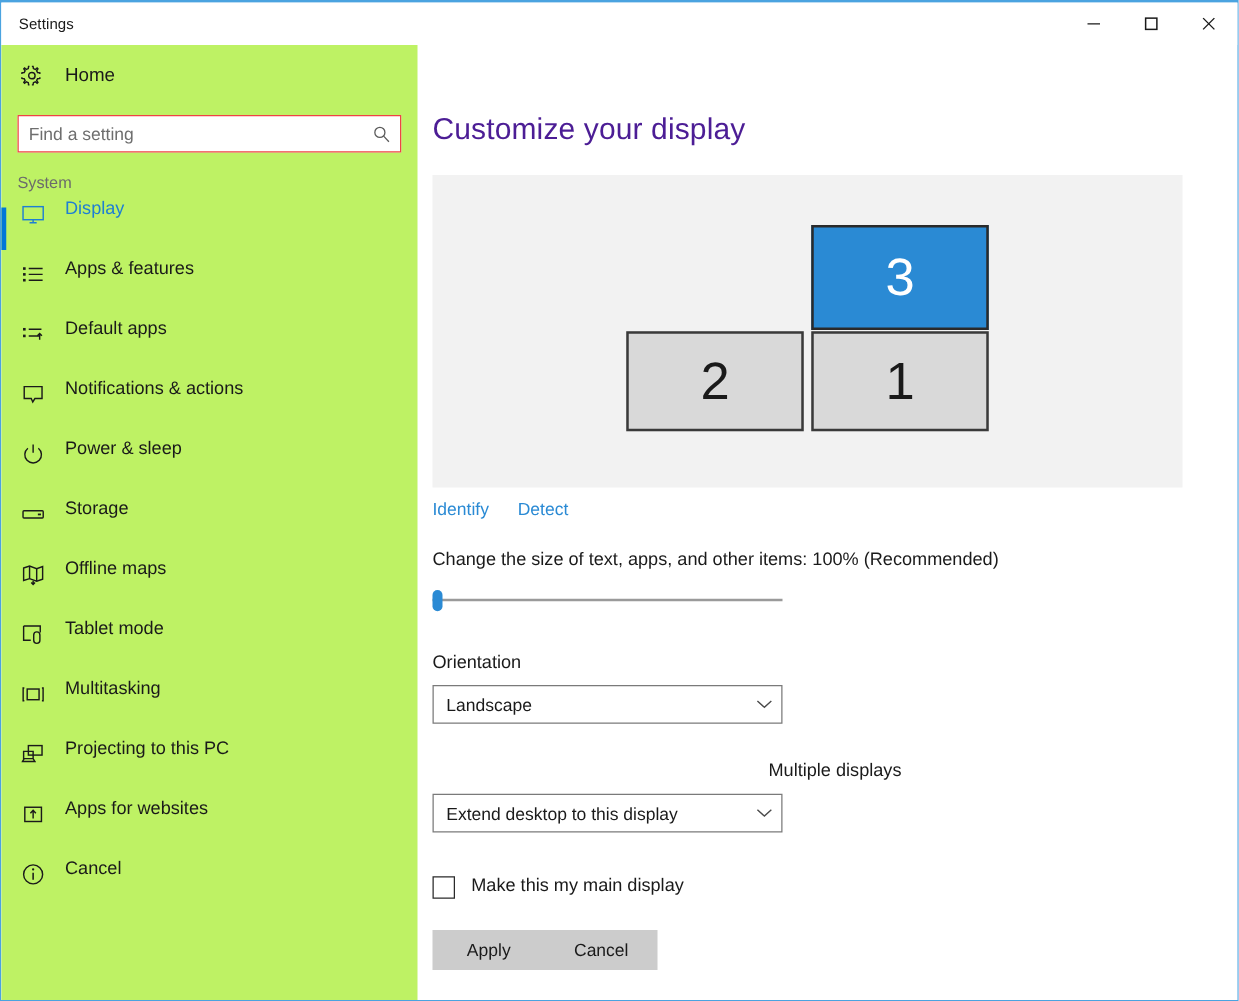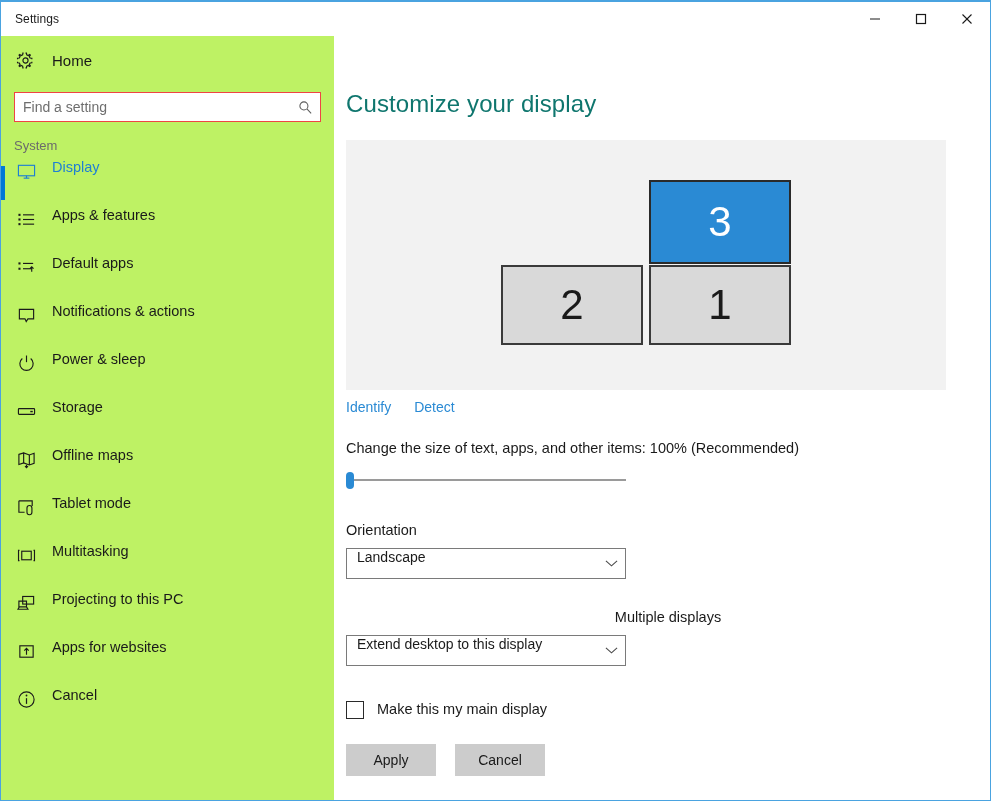--- a/index.html
+++ b/index.html
@@ -149,21 +149,21 @@
 
   
   #main {
     flex: 1;
     padding: 0;
     position: relative;
   }
   #page-title {
     font-size: 24px;
     font-weight: normal;
-    color: #0f766e;
+    color: #4c1d95;
     margin: 54px 0 0 12px;
     letter-spacing: 0.1px;
   }
 
   
   #monitor-panel {
     position: relative;
     margin: 22px 0 0 12px;
     width: 600px;
     height: 250px;
@@ -239,20 +239,21 @@
     margin-left: 12px;
   }
   .combo {
     position: relative;
     margin: 10px 0 0 12px;
     width: 280px;
     height: 31px;
     border: 1px solid #7a7a7a;
     background: #ffffff;
     display: flex;
+    align-items: center;
     cursor: default;
   }
   .combo .combo-val {
     font-size: 14px;
     color: #1a1a1a;
     padding-left: 10px;
     flex: 1;
     white-space: nowrap;
     overflow: hidden;
   }
@@ -281,21 +282,20 @@
   }
   #checkbox-label {
     margin-left: 13px;
     font-size: 14.5px;
     color: #1a1a1a;
   }
 
   
   #buttons-row {
     display: flex;
-    gap: 19px;
     margin: 25px 0 0 12px;
   }
   .btn {
     width: 90px;
     height: 32px;
     background: #cccccc;
     border: none;
     font-family: "Liberation Sans", sans-serif;
     font-size: 14px;
     color: #1a1a1a;

